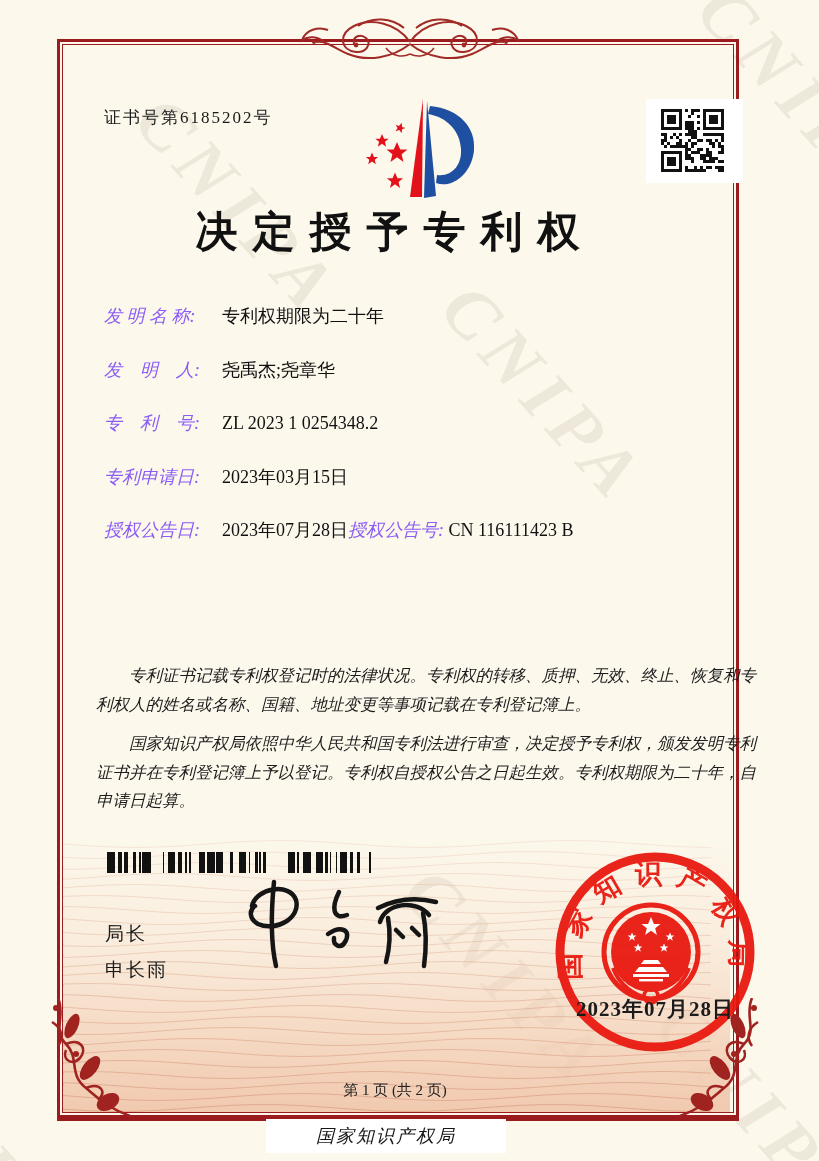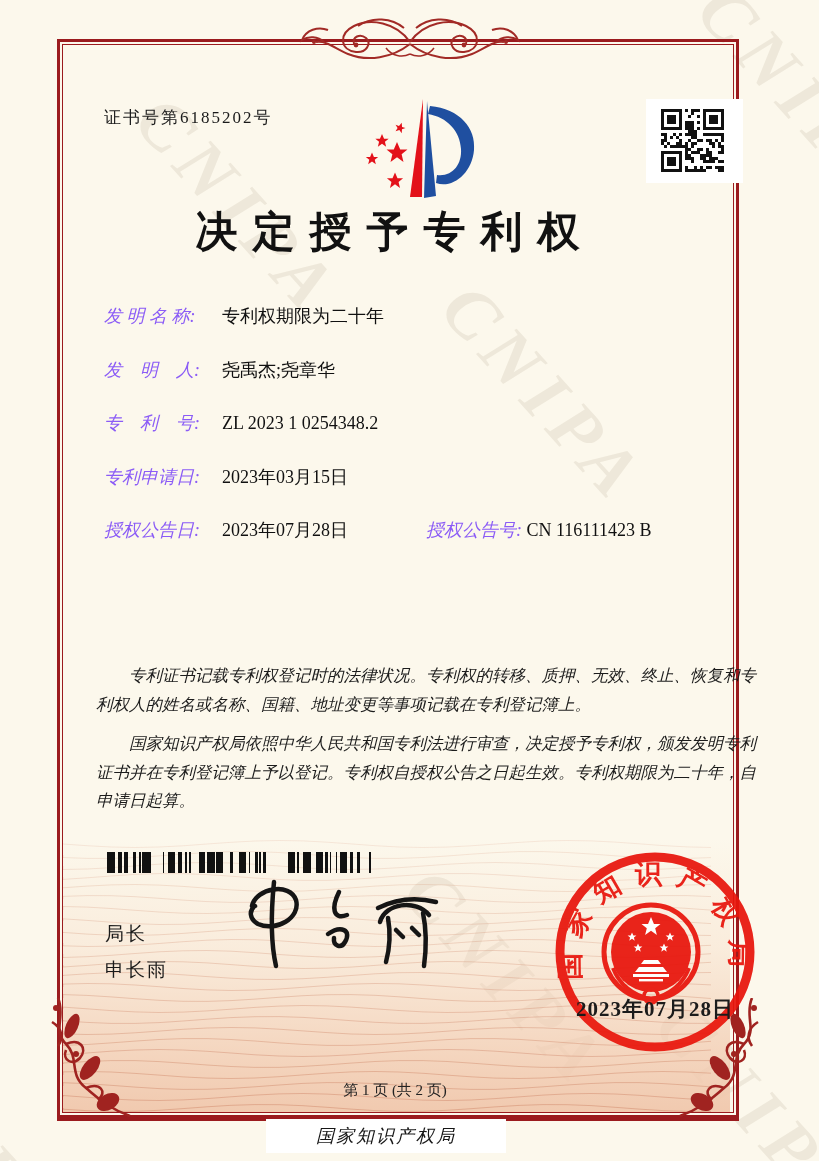--- a/index.html
+++ b/index.html
@@ -51,21 +51,21 @@
   }
   .qr-box{left:646px;top:99px;width:97px;height:84px;background:#ffffff;}
   #qr{position:absolute;left:15px;top:10px;}
 
   
   .fields{left:104px;top:304px;width:648px;}
   .frow{display:flex;align-items:baseline;height:18px;margin-bottom:35.5px;
         font-size:18px;white-space:nowrap;}
   .flabel{display:inline-block;min-width:118px;color:#8b5cf6;font-style:italic;}
   .fvalue{color:#111;}
-  .fpair2{margin-left:78px;text-align:right;}
+  .fpair2{text-align:right;}
 
   
   .paras{left:96px;top:662px;width:660px;}
   .paras p{
     margin:0 0 11px 0;font-size:16.5px;line-height:28.5px;
     font-style:italic;text-indent:2em;text-align:justify;color:#1c1c1c;
     font-family:"Liberation Serif","DejaVu Serif",serif;
   }
 
   

